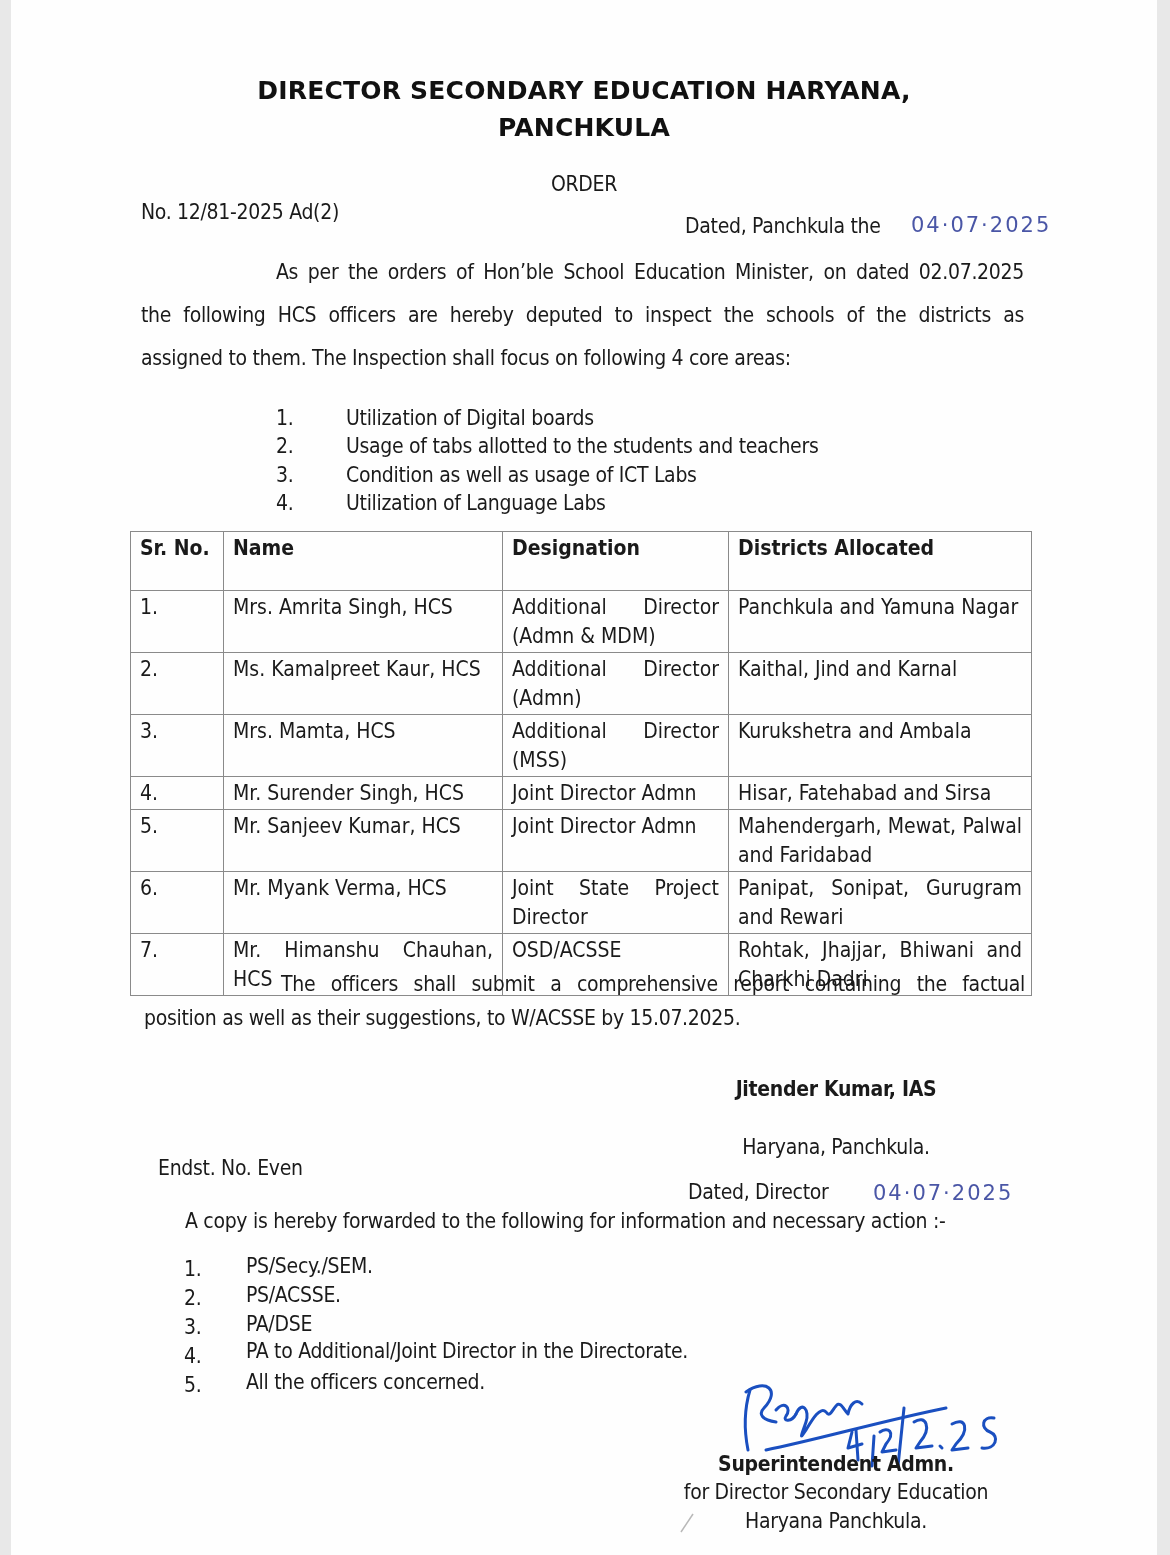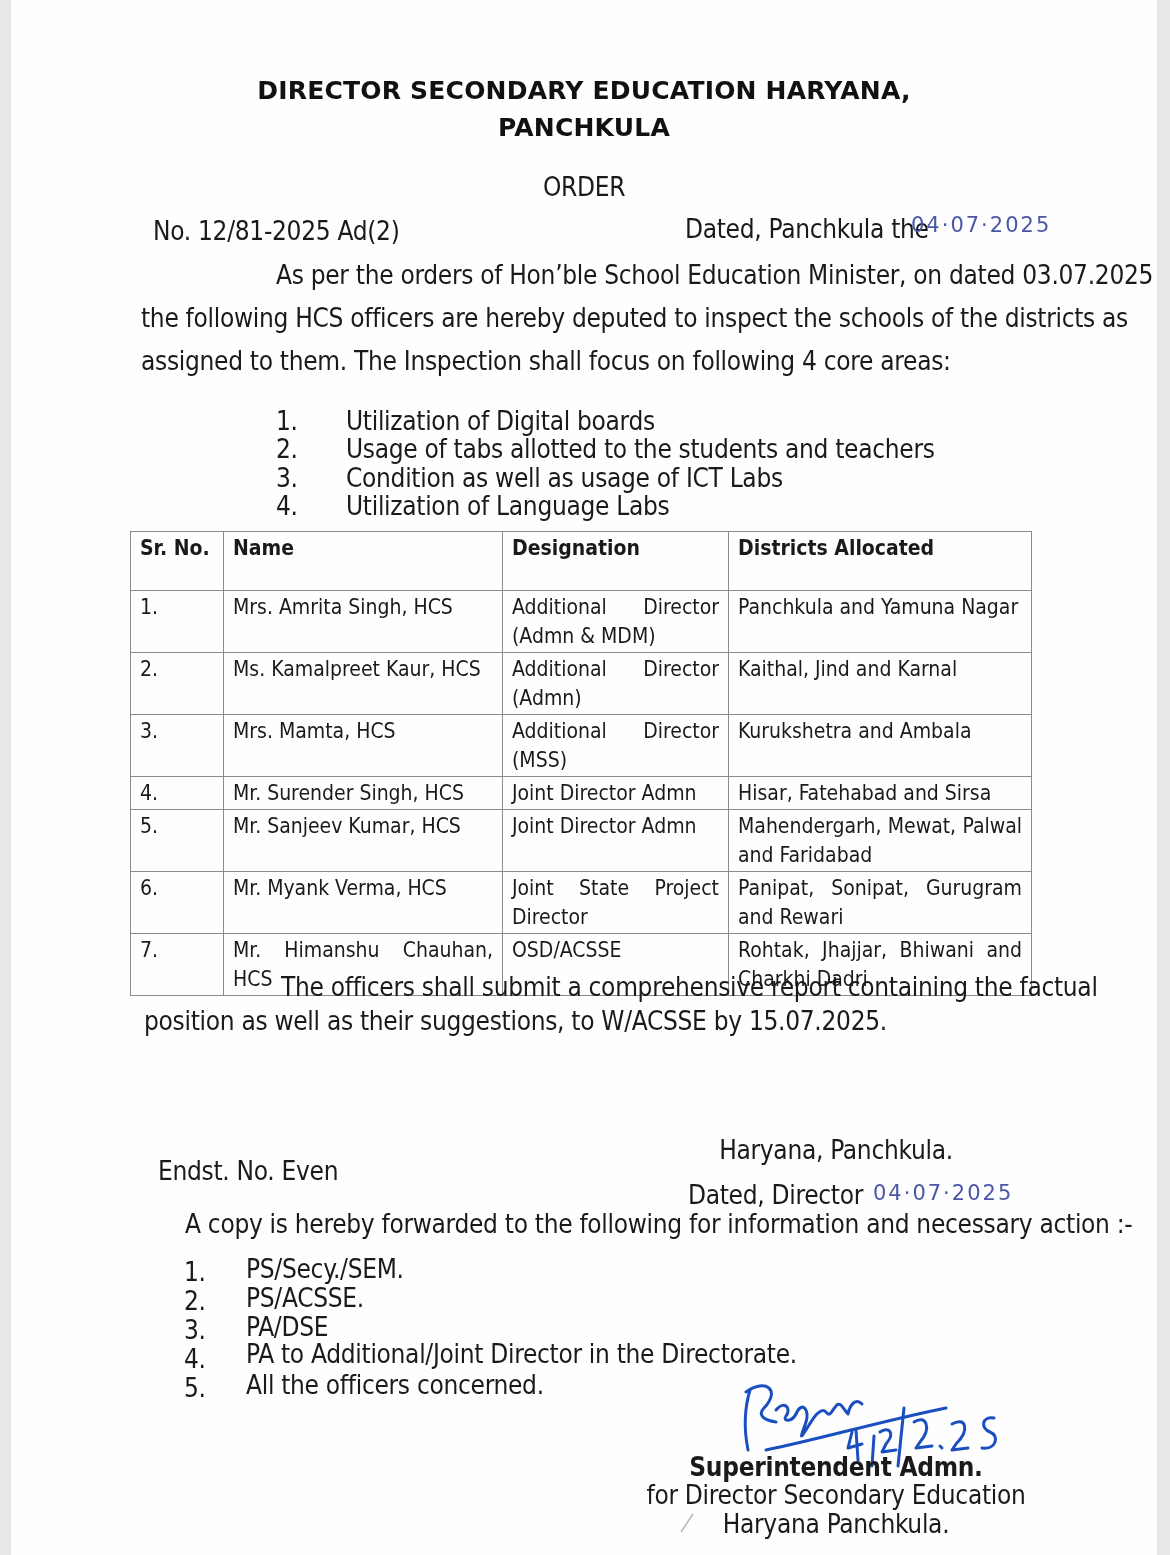--- a/index.html
+++ b/index.html
@@ -3,21 +3,21 @@
   <meta charset="utf-8">
   <style>
     * { box-sizing: border-box; margin: 0; padding: 0; }
     html, body { width: 1170px; height: 1555px; background: #e8e8e8; overflow: hidden; }
     body { font-family: "DejaVu Sans Condensed", "DejaVu Sans", "Liberation Sans", sans-serif; color: #1a1a1a; }
     .page {
       position: absolute; left: 11px; top: 0; width: 1146px; height: 1555px;
       background: #fefefe;
     }
     .abs { position: absolute; white-space: nowrap; }
-    .txt { font-size: 26px; letter-spacing: -0.3px; font-stretch: condensed; }
+    .txt { font-size: 21px; letter-spacing: -0.3px; font-stretch: condensed; }
     .title {
       font-family: "DejaVu Sans", "Liberation Sans", sans-serif;
       font-weight: bold; font-size: 25px; letter-spacing: 0.2px; color: #111;
       text-align: center; width: 1146px; left: 0;
     }
     .hand { color: #4a56a6; font-family: "DejaVu Sans", sans-serif; font-size: 21px; letter-spacing: 2px; }
     .sig { color: #1a4fc0; }
     table.officers {
       position: absolute; left: 119px; top: 531px; width: 901px;
       border-collapse: collapse; table-layout: fixed;
@@ -32,25 +32,25 @@
   </style>
 </head>
 <body>
 
 <div class="page">
 
   <div class="abs title" style="top:113px;">PANCHKULA</div>
   <div class="abs title" style="top:76px;">DIRECTOR SECONDARY EDUCATION HARYANA,</div>
   <div class="abs txt" style="top:172px; left:0; width:1146px; text-align:center;">ORDER</div>
 
-  <div class="abs txt" style="top:216px; left:130px;margin-left:12px;">No. 12/81-2025 Ad(2)</div>
+  <div class="abs txt" style="top:200px; left:130px;">No. 12/81-2025 Ad(2)</div>
   <div class="abs txt" style="top:214px; left:674px;">Dated, Panchkula the</div>
   <div class="abs hand" style="top:213px; left:900px;">04·07·2025</div>
 
-  <div class="abs txt" style="top:260px; left:265px; width:748px; text-align:justify; text-align-last:justify;">As per the orders of Hon’ble School Education Minister, on dated 03.07.2025</div>
+  <div class="abs txt" style="top:260px; left:265px; width:748px; text-align:justify; text-align-last:justify;">As per the orders of Hon’ble School Education Minister, on dated 02.07.2025</div>
   <div class="abs txt" style="top:303px; left:130px; width:883px; text-align:justify; text-align-last:justify;">the following HCS officers are hereby deputed to inspect the schools of the districts as</div>
   <div class="abs txt" style="top:346px; left:130px;">assigned to them. The Inspection shall focus on following 4 core areas:</div>
 
   <div>
     <div class="abs txt" style="top:406px; left:265px;">1.</div>
     <div class="abs txt" style="top:406px; left:335px;">Utilization of Digital boards</div>
     <div class="abs txt" style="top:434px; left:265px;">2.</div>
     <div class="abs txt" style="top:434px; left:335px;">Usage of tabs allotted to the students and teachers</div>
     <div class="abs txt" style="top:463px; left:265px;">3.</div>
     <div class="abs txt" style="top:463px; left:335px;">Condition as well as usage of ICT Labs</div>
@@ -115,20 +115,21 @@
         <td>Mr. Himanshu Chauhan, HCS</td>
         <td>OSD/ACSSE</td>
         <td>Rohtak, Jhajjar, Bhiwani and Charkhi Dadri</td>
       </tr>
     </tbody>
   </table>
 
   <div class="abs txt" style="top:972px; left:270px; width:744px; text-align:justify; text-align-last:justify;">The officers shall submit a comprehensive report containing the factual</div>
   <div class="abs txt" style="top:1006px; left:133px;">position as well as their suggestions, to W/ACSSE by 15.07.2025.</div>
 
+  <div class="abs txt b" style="top:1077px; left:590px; width:470px; text-align:center;">Jitender Kumar, IAS</div>
   <div class="abs txt" style="top:1135px; left:590px; width:470px; text-align:center;">Haryana, Panchkula.</div>
 
   <div class="abs txt" style="top:1136px; left:147px;margin-top:20px;">Endst. No. Even</div>
   <div class="abs txt" style="top:1180px; left:677px;">Dated, Director</div>
   <div class="abs hand" style="top:1181px; left:862px;">04·07·2025</div>
   <div class="abs txt" style="top:1209px; left:174px;">A copy is hereby forwarded to the following for information and necessary action :-</div>
 
   <div>
     <div class="abs txt" style="top:1257px; left:173px;">1.</div>
     <div class="abs txt" style="top:1254px; left:235px;">PS/Secy./SEM.</div>

